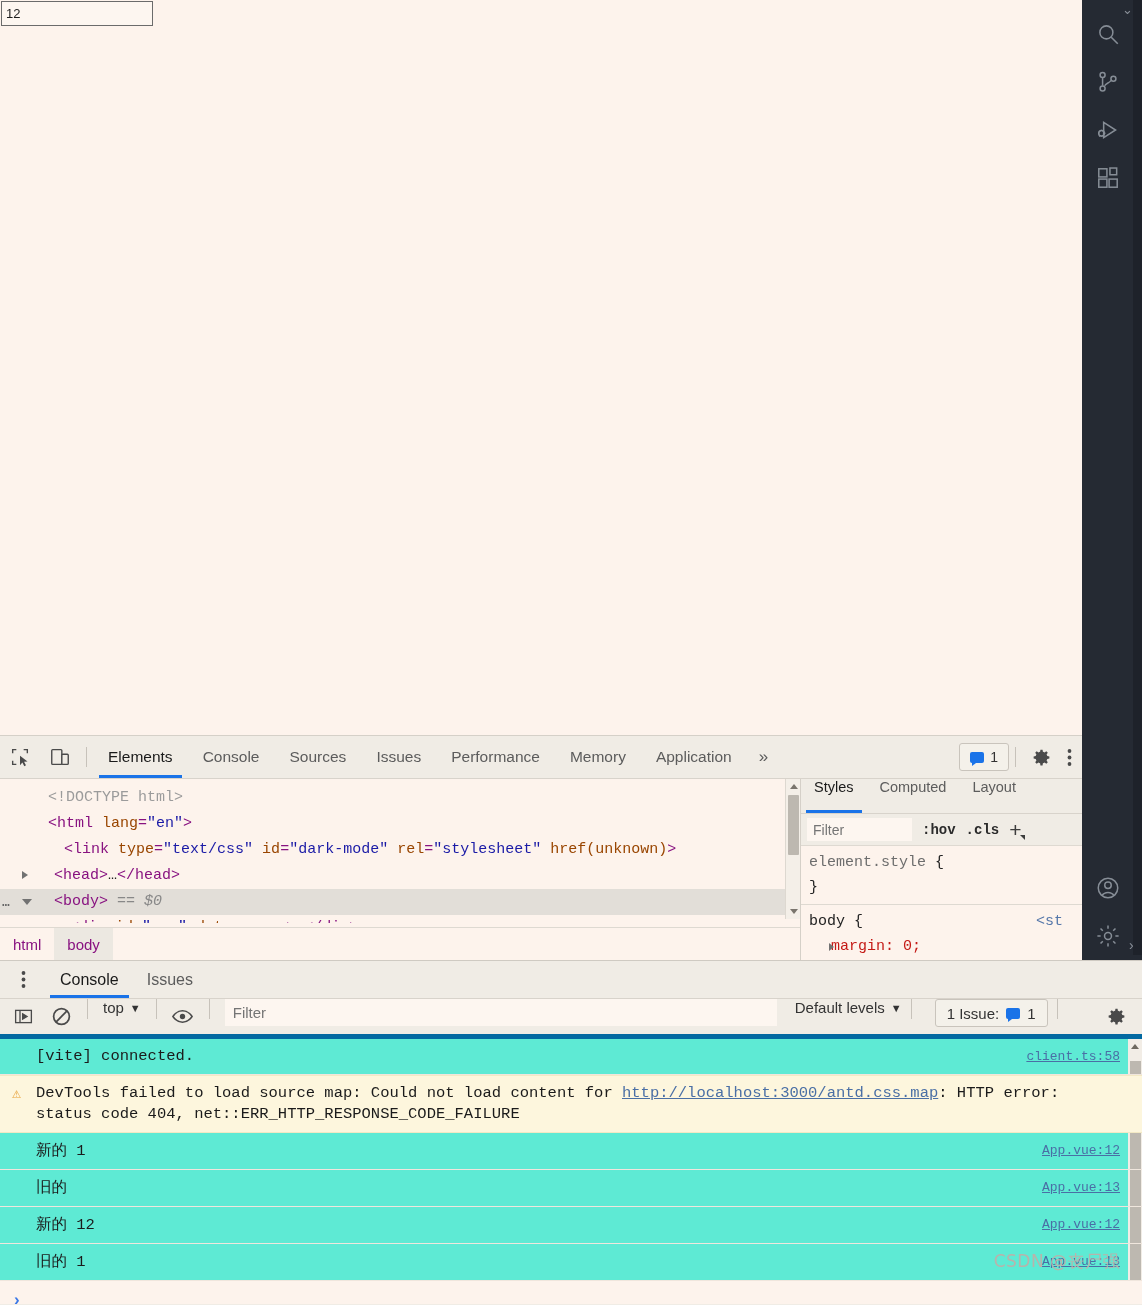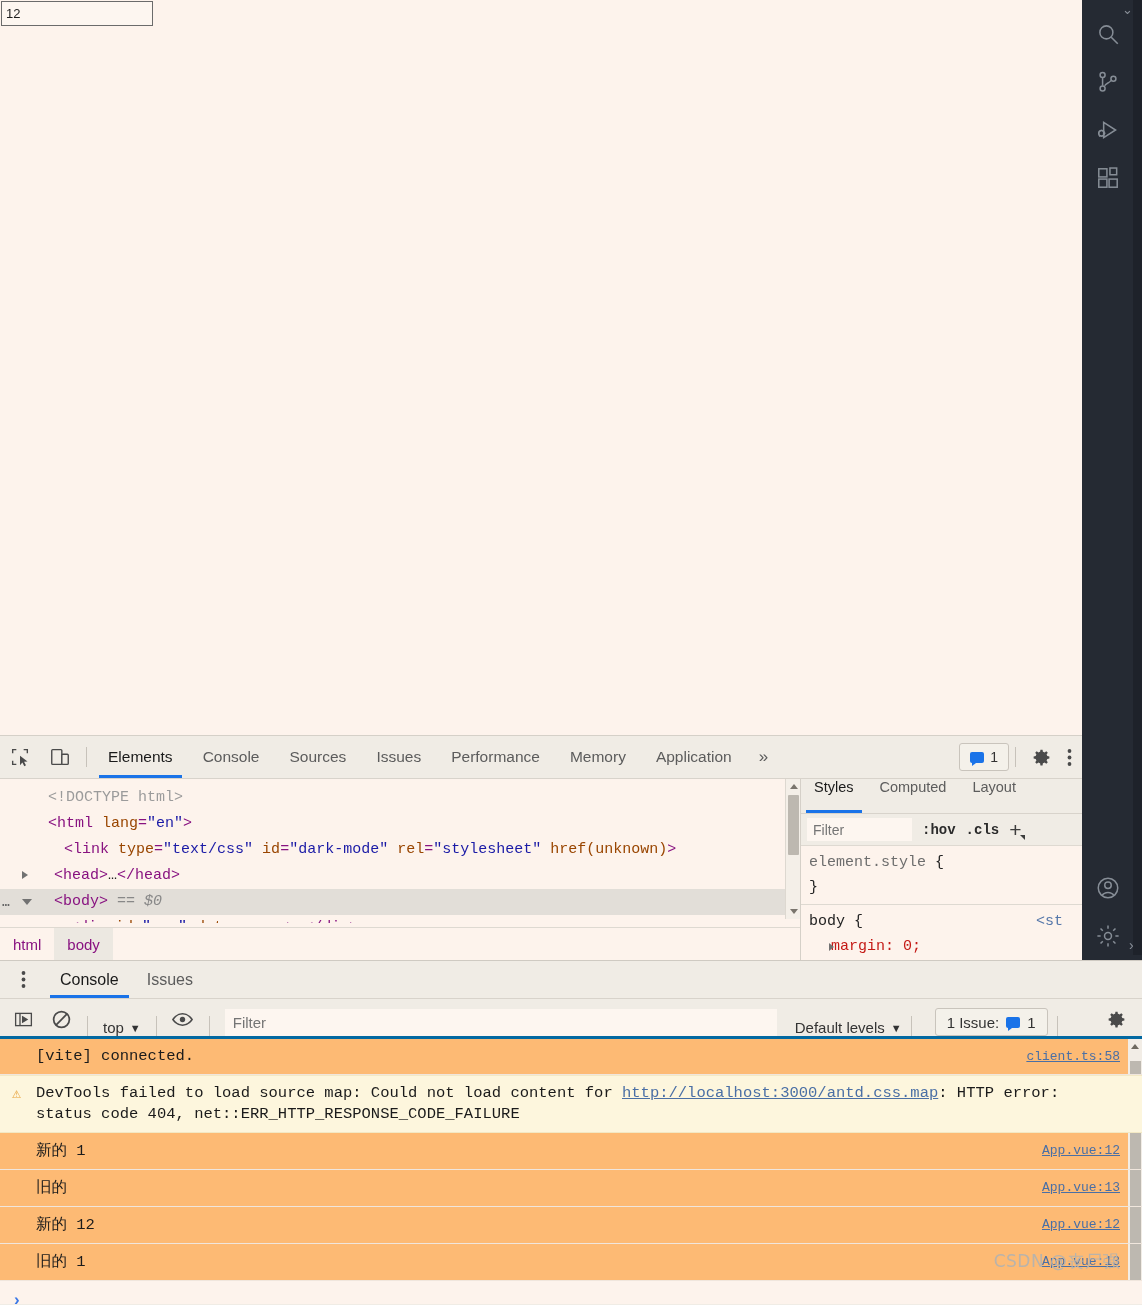--- a/index.html
+++ b/index.html
@@ -163,37 +163,37 @@
   .drawer {
     position: absolute; left: 0; top: 960px; width: 1142px; height: 345px;
     background: #f0ece5; border-top: 1px solid #cfcac2;
   }
   .drw-tabs { display: flex; align-items: center; height: 38px; border-bottom: 1px solid #d8d3cb; }
   .drw-kebab { width: 46px; height: 38px; display:flex; align-items:center; justify-content:center; color:#4a4a4a;}
   .drw-tab { padding: 0 14px; height: 37px; display:flex; align-items:center; font-size: 16px; color:#5c5c5c; position:relative;}
   .drw-tab.active { color:#1a1a1a; }
   .drw-tab.active::after { content:''; position:absolute; left:4px; right:4px; bottom:0; height:3px; background:#1a73e8;}
 
-  .con-toolbar { display: flex; align-items: flex-end; height: 40px; padding: 0 6px; gap: 4px; border-bottom: 3px solid #0369a1;}
+  .con-toolbar { display: flex; align-items: flex-start; height: 40px; padding: 0 6px; gap: 4px; border-bottom: 5px solid #0369a1;}
   .con-ic { width: 34px; height: 34px; display:flex; align-items:center; justify-content:center; color:#4a4a4a;}
   .con-sep { width: 1px; height: 20px; background: #c7c2ba; margin: 0 5px; }
   .con-ctx { display:flex; align-items:center; gap:6px; font-size:15px; color:#333; padding: 0 6px; }
   .con-filter {
     flex: 0 0 auto; width: 552px; height: 27px; background: #fdf6f0; border: none; outline: none;
     font-size: 15px; color: #6d6d6d; padding: 0 8px; margin-left: 6px;
     font-family: "Liberation Sans", sans-serif;
   }
   .con-levels { display:flex; align-items:center; gap:6px; font-size:15px; color:#333; margin-left: 14px;}
   .con-issue-pill {
     display:flex; align-items:center; gap:7px; height:28px; padding:0 11px; margin-left: 14px;
     border:1px solid #c9c4bc; border-radius:3px; font-size:15px; color:#333; background:#f4f1ea;
   }
   .con-gear { margin-left: auto; width: 40px; height:34px; display:flex;align-items:center;justify-content:center; color:#4a4a4a;}
 
-  .con-messages { position: relative; background: #fdba74; height: 265px; overflow: hidden; }
+  .con-messages { position: relative; background: #5eead4; height: 265px; overflow: hidden; }
   .msg {
     position: relative; padding: 7px 26px 7px 36px; font-family: "Liberation Mono", monospace;
     font-size: 15.5px; line-height: 21px; color: #1b1b1b; border-bottom: 1px solid #f0e6dd;
   }
   .msg.warn { background: #fdf6dd; border-bottom: 1px solid #f3e9c4; border-top: 1px solid #f3e9c4;}
   .msg .src {
     position: absolute; right: 22px; top: 7px; color: #4a6fa5; text-decoration: underline;
     font-family: "Liberation Mono", monospace; font-size: 13px;
   }
   .msg .warn-ic { position:absolute; left: 12px; top: 8px; color:#e8a33d; font-size: 15px;}

